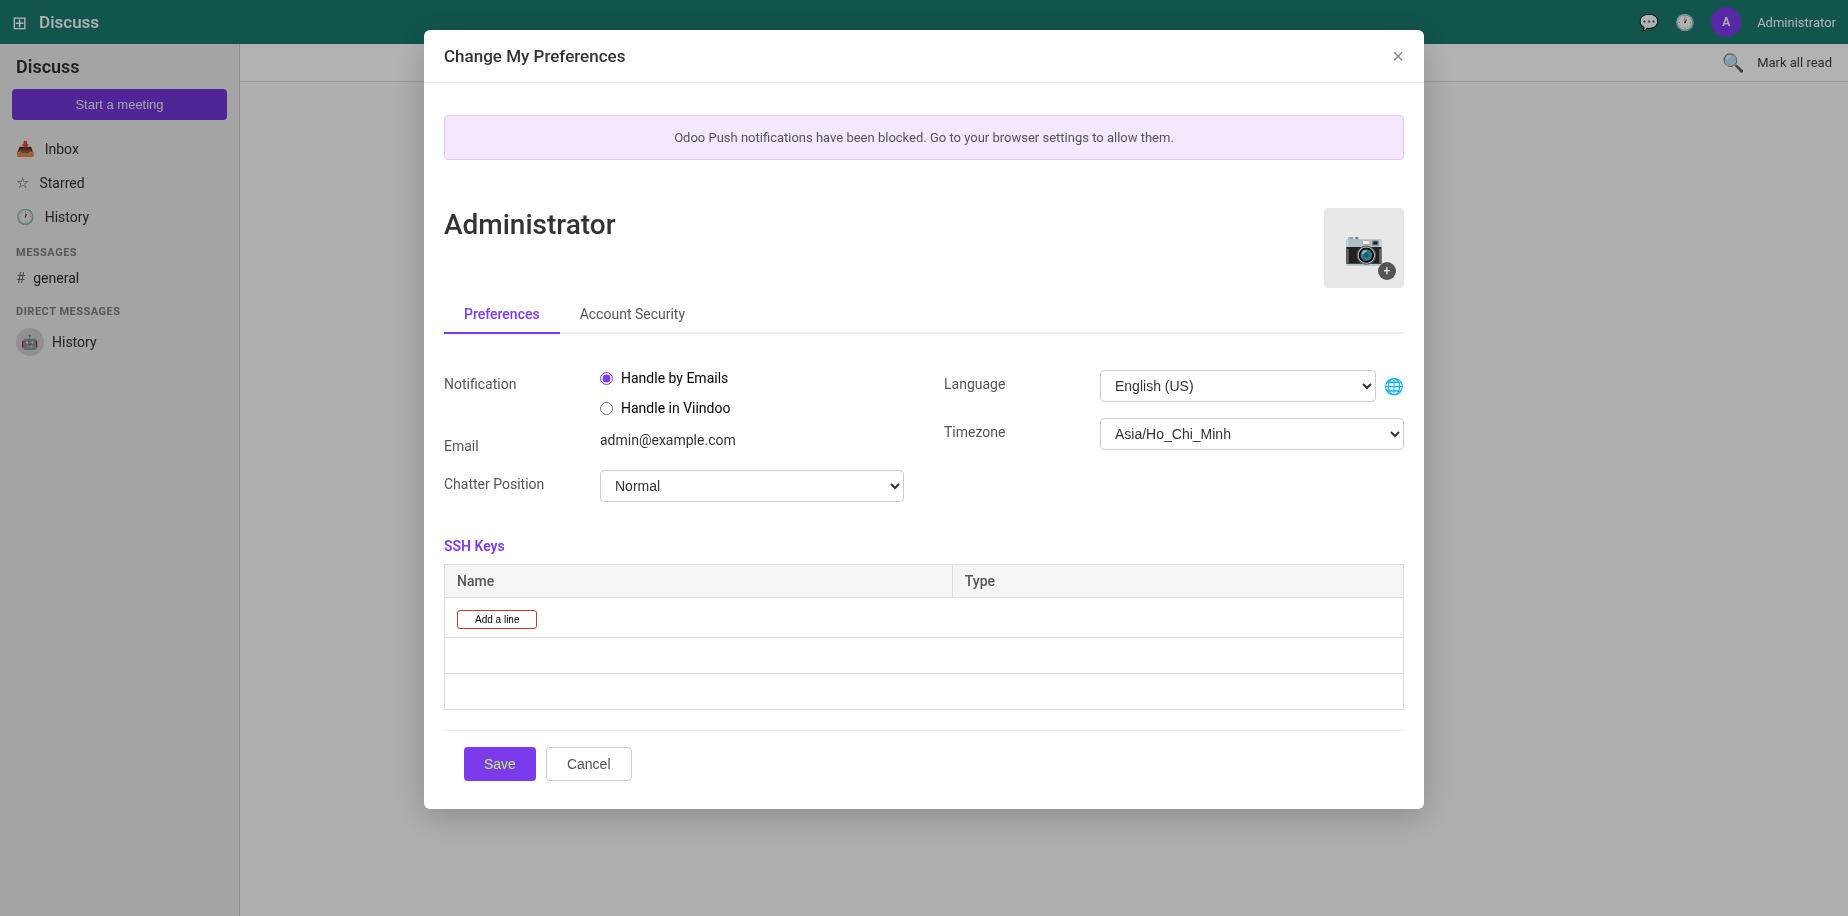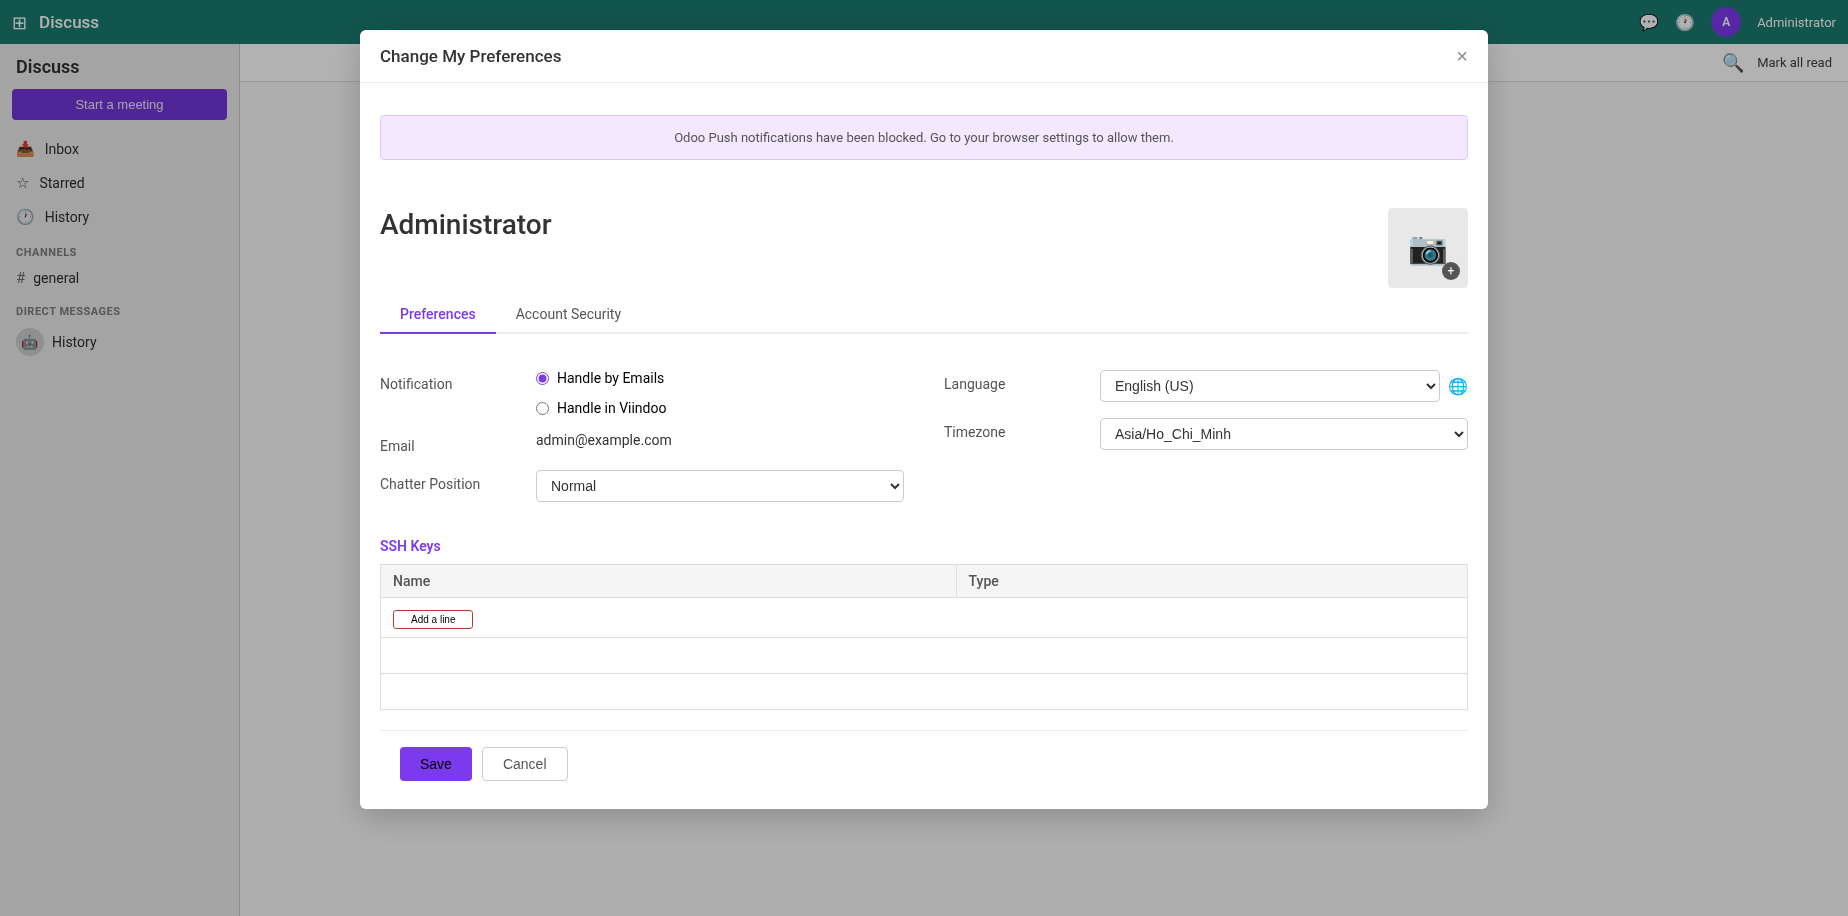--- a/index.html
+++ b/index.html
@@ -77,21 +77,21 @@
     
     .modal-backdrop {
       position: fixed; top: 0; left: 0; width: 100%; height: 100%;
       background: rgba(0,0,0,0.3); z-index: 100;
       display: flex; align-items: flex-start; justify-content: center;
       padding-top: 30px;
     }
 
     
     .modal {
-      background: white; border-radius: 6px; width: 1128px; max-width: 95vw;
+      background: white; border-radius: 6px; width: 1000px; max-width: 95vw;
       max-height: 85vh; overflow-y: auto; box-shadow: 0 8px 32px rgba(0,0,0,0.2);
       position: relative;
     }
     .modal-header {
       display: flex; align-items: center; justify-content: space-between;
       padding: 16px 20px; border-bottom: 1px solid #eee;
     }
     .modal-title { font-size: 17px; font-weight: 500; color: #333; }
     .modal-close {
       background: none; border: none; font-size: 20px; cursor: pointer;
@@ -168,21 +168,21 @@
       padding: 3px 17px; border-radius: 3px; font-size: 10px; cursor: pointer;
       margin-top: 4px;
     }
 
     
     .modal-footer {
       display: flex; gap: 10px; padding: 16px 20px;
       border-top: 1px solid #eee; margin-top: 20px;
     }
     .save-btn {
-      background: #7c3aed; color: #000000; border: none; border-radius: 4px;
+      background: #7c3aed; color: #bef264; border: none; border-radius: 4px;
       padding: 8px 20px; font-size: 14px; cursor: pointer;
     }
     .cancel-btn {
       background: white; color: #555; border: 1px solid #ccc; border-radius: 4px;
       padding: 8px 20px; font-size: 14px; cursor: pointer;
     }
 
     
     .modal::-webkit-scrollbar { width: 6px; }
     .modal::-webkit-scrollbar-track { background: #f1f1f1; }
@@ -218,21 +218,21 @@
     </div>
     <div class="sidebar-nav-item">
       <span class="sidebar-nav-icon">☆</span>
       <span>Starred</span>
     </div>
     <div class="sidebar-nav-item">
       <span class="sidebar-nav-icon">🕐</span>
       <span>History</span>
     </div>
 
-    <div class="sidebar-section-title">CHANNELS</div>
+    <div class="sidebar-section-title">MESSAGES</div>
     <div class="sidebar-channel-item">
       <span class="channel-hash">#</span>
       <span>general</span>
     </div>
 
     <div class="sidebar-section-title">DIRECT MESSAGES</div>
     <div class="sidebar-dm-item">
       <div class="dm-avatar">🤖</div>
       <span>History</span>
     </div>

